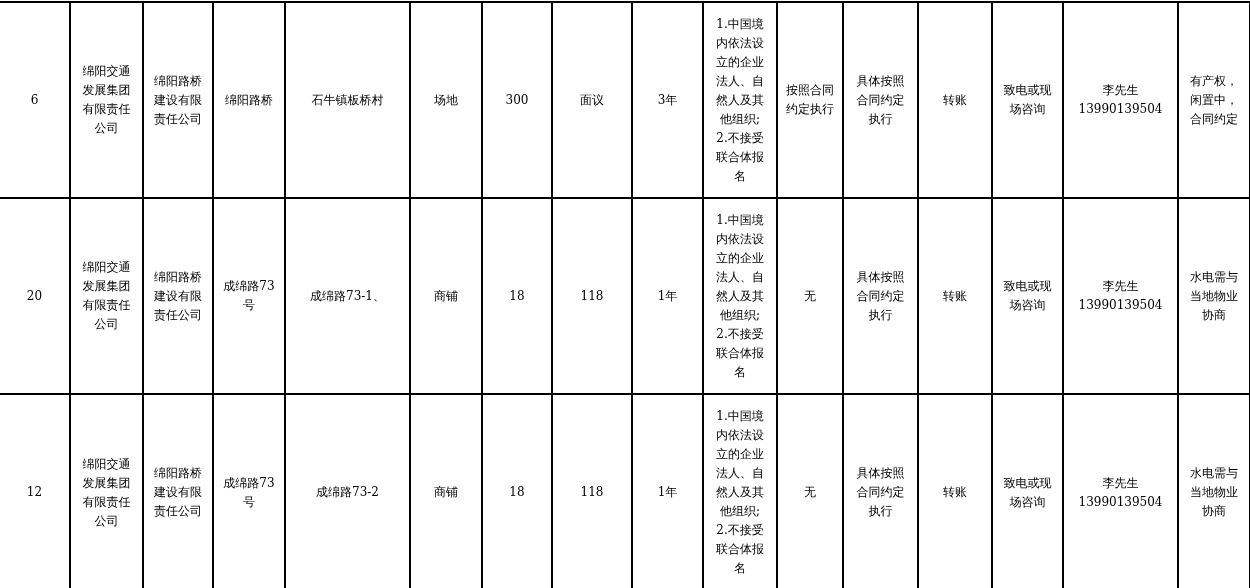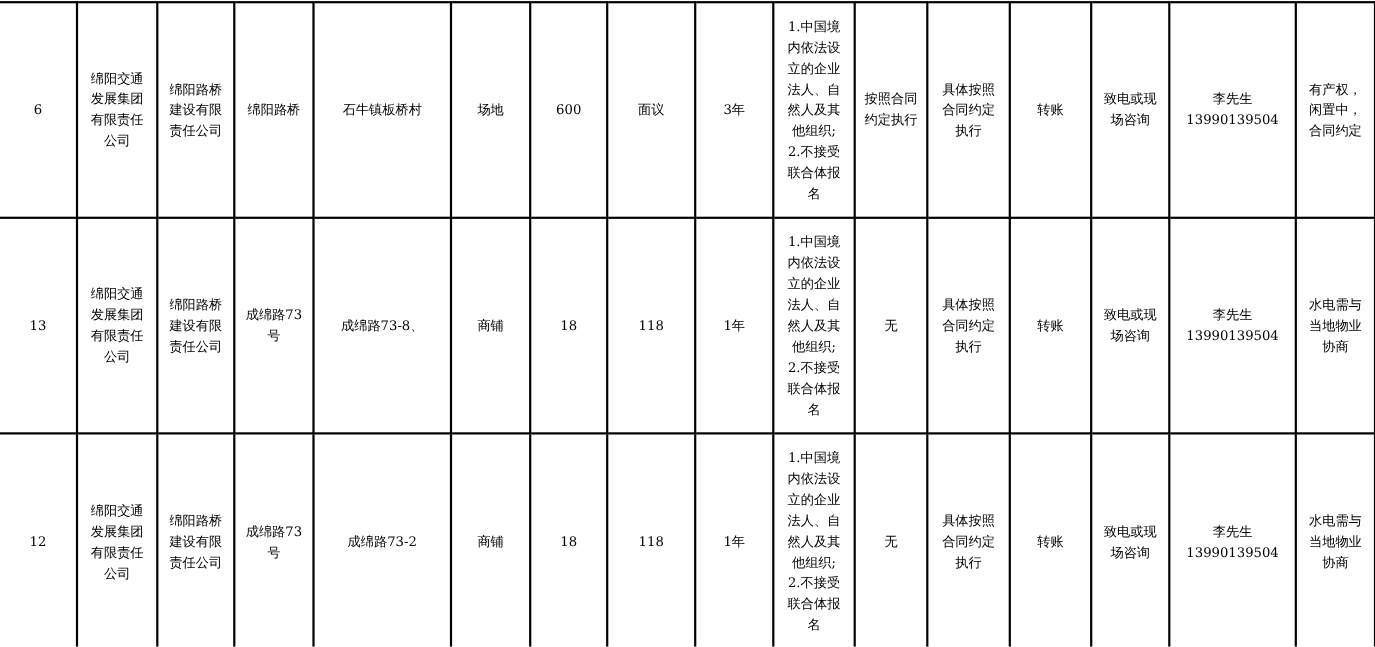--- a/index.html
+++ b/index.html
@@ -71,21 +71,21 @@
         <td>绵阳交通
 发展集团
 有限责任
 公司</td>
         <td>绵阳路桥
 建设有限
 责任公司</td>
         <td>绵阳路桥</td>
         <td>石牛镇板桥村</td>
         <td>场地</td>
-        <td>600</td>
+        <td>300</td>
         <td>面议</td>
         <td>3年</td>
         <td>1.中国境
 内依法设
 立的企业
 法人、自
 然人及其
 他组织;
 2.不接受
 联合体报
@@ -98,31 +98,31 @@
         <td>转账</td>
         <td>致电或现
 场咨询</td>
         <td>李先生
 13990139504</td>
         <td>有产权，
 闲置中，
 合同约定</td>
       </tr>
       <tr>
-        <td class="first-col">13</td>
+        <td class="first-col">20</td>
         <td>绵阳交通
 发展集团
 有限责任
 公司</td>
         <td>绵阳路桥
 建设有限
 责任公司</td>
         <td>成绵路73
 号</td>
-        <td>成绵路73-8、</td>
+        <td>成绵路73-1、</td>
         <td>商铺</td>
         <td>18</td>
         <td>118</td>
         <td>1年</td>
         <td>1.中国境
 内依法设
 立的企业
 法人、自
 然人及其
 他组织;

